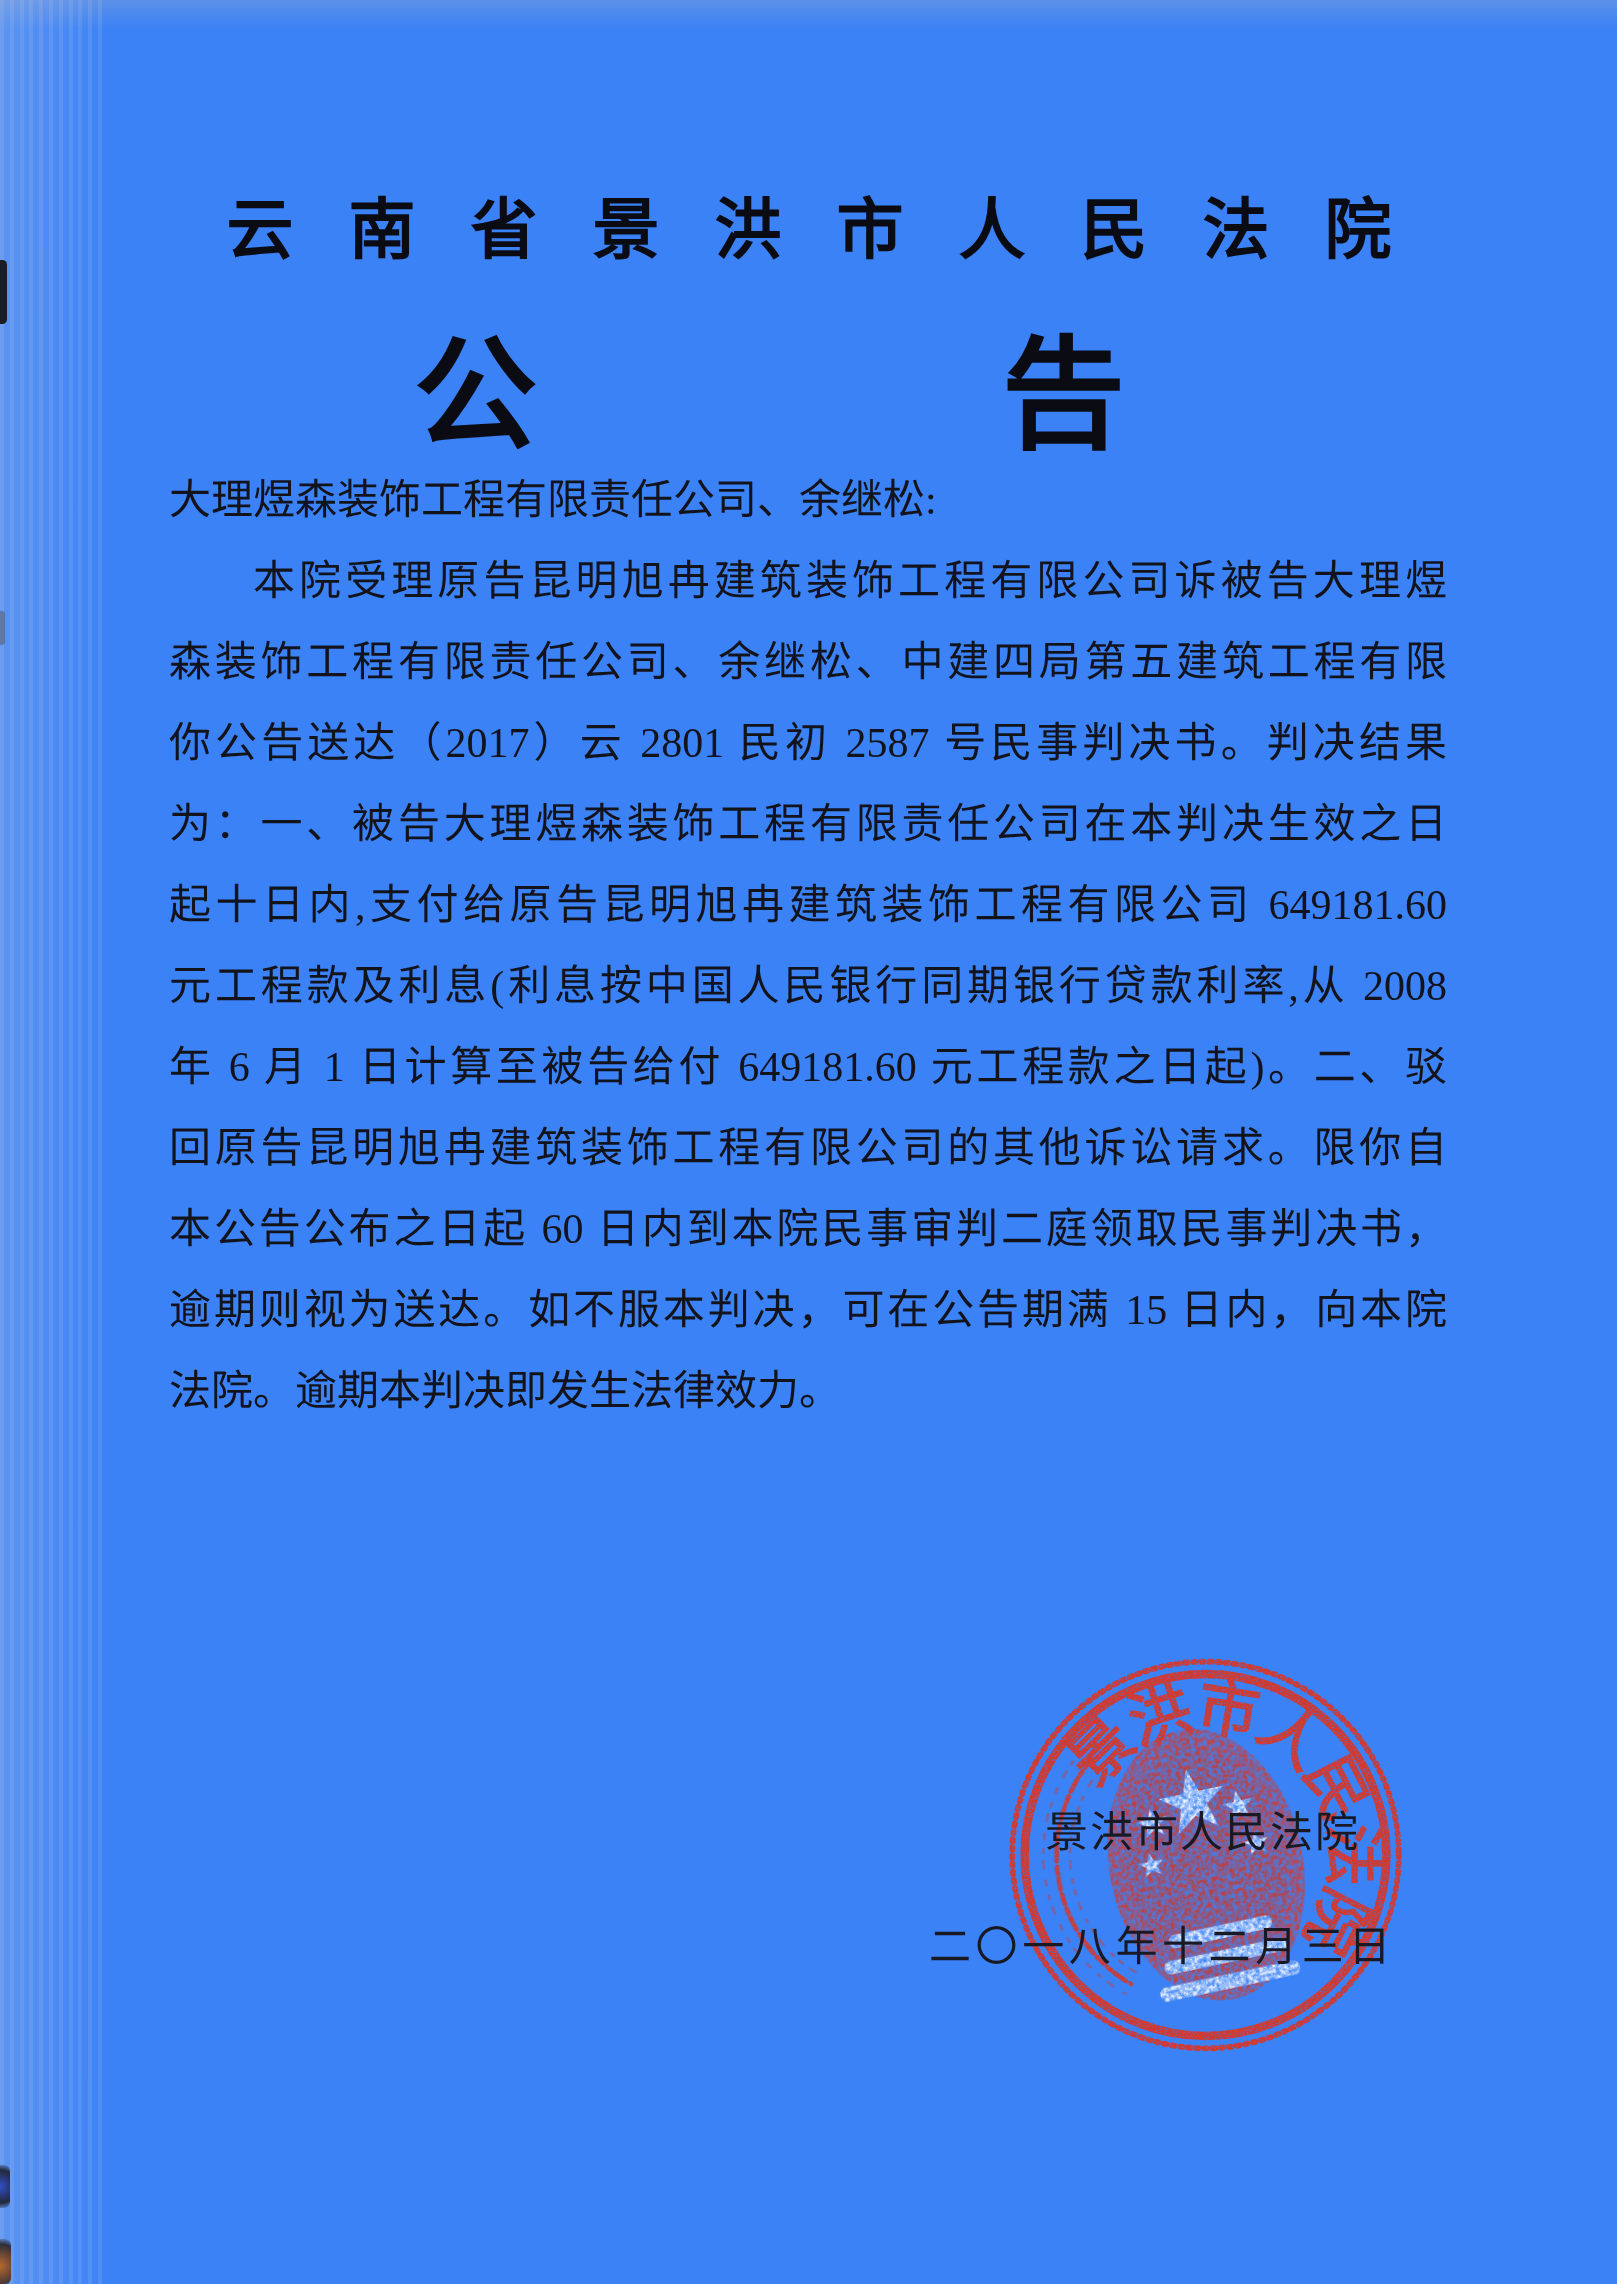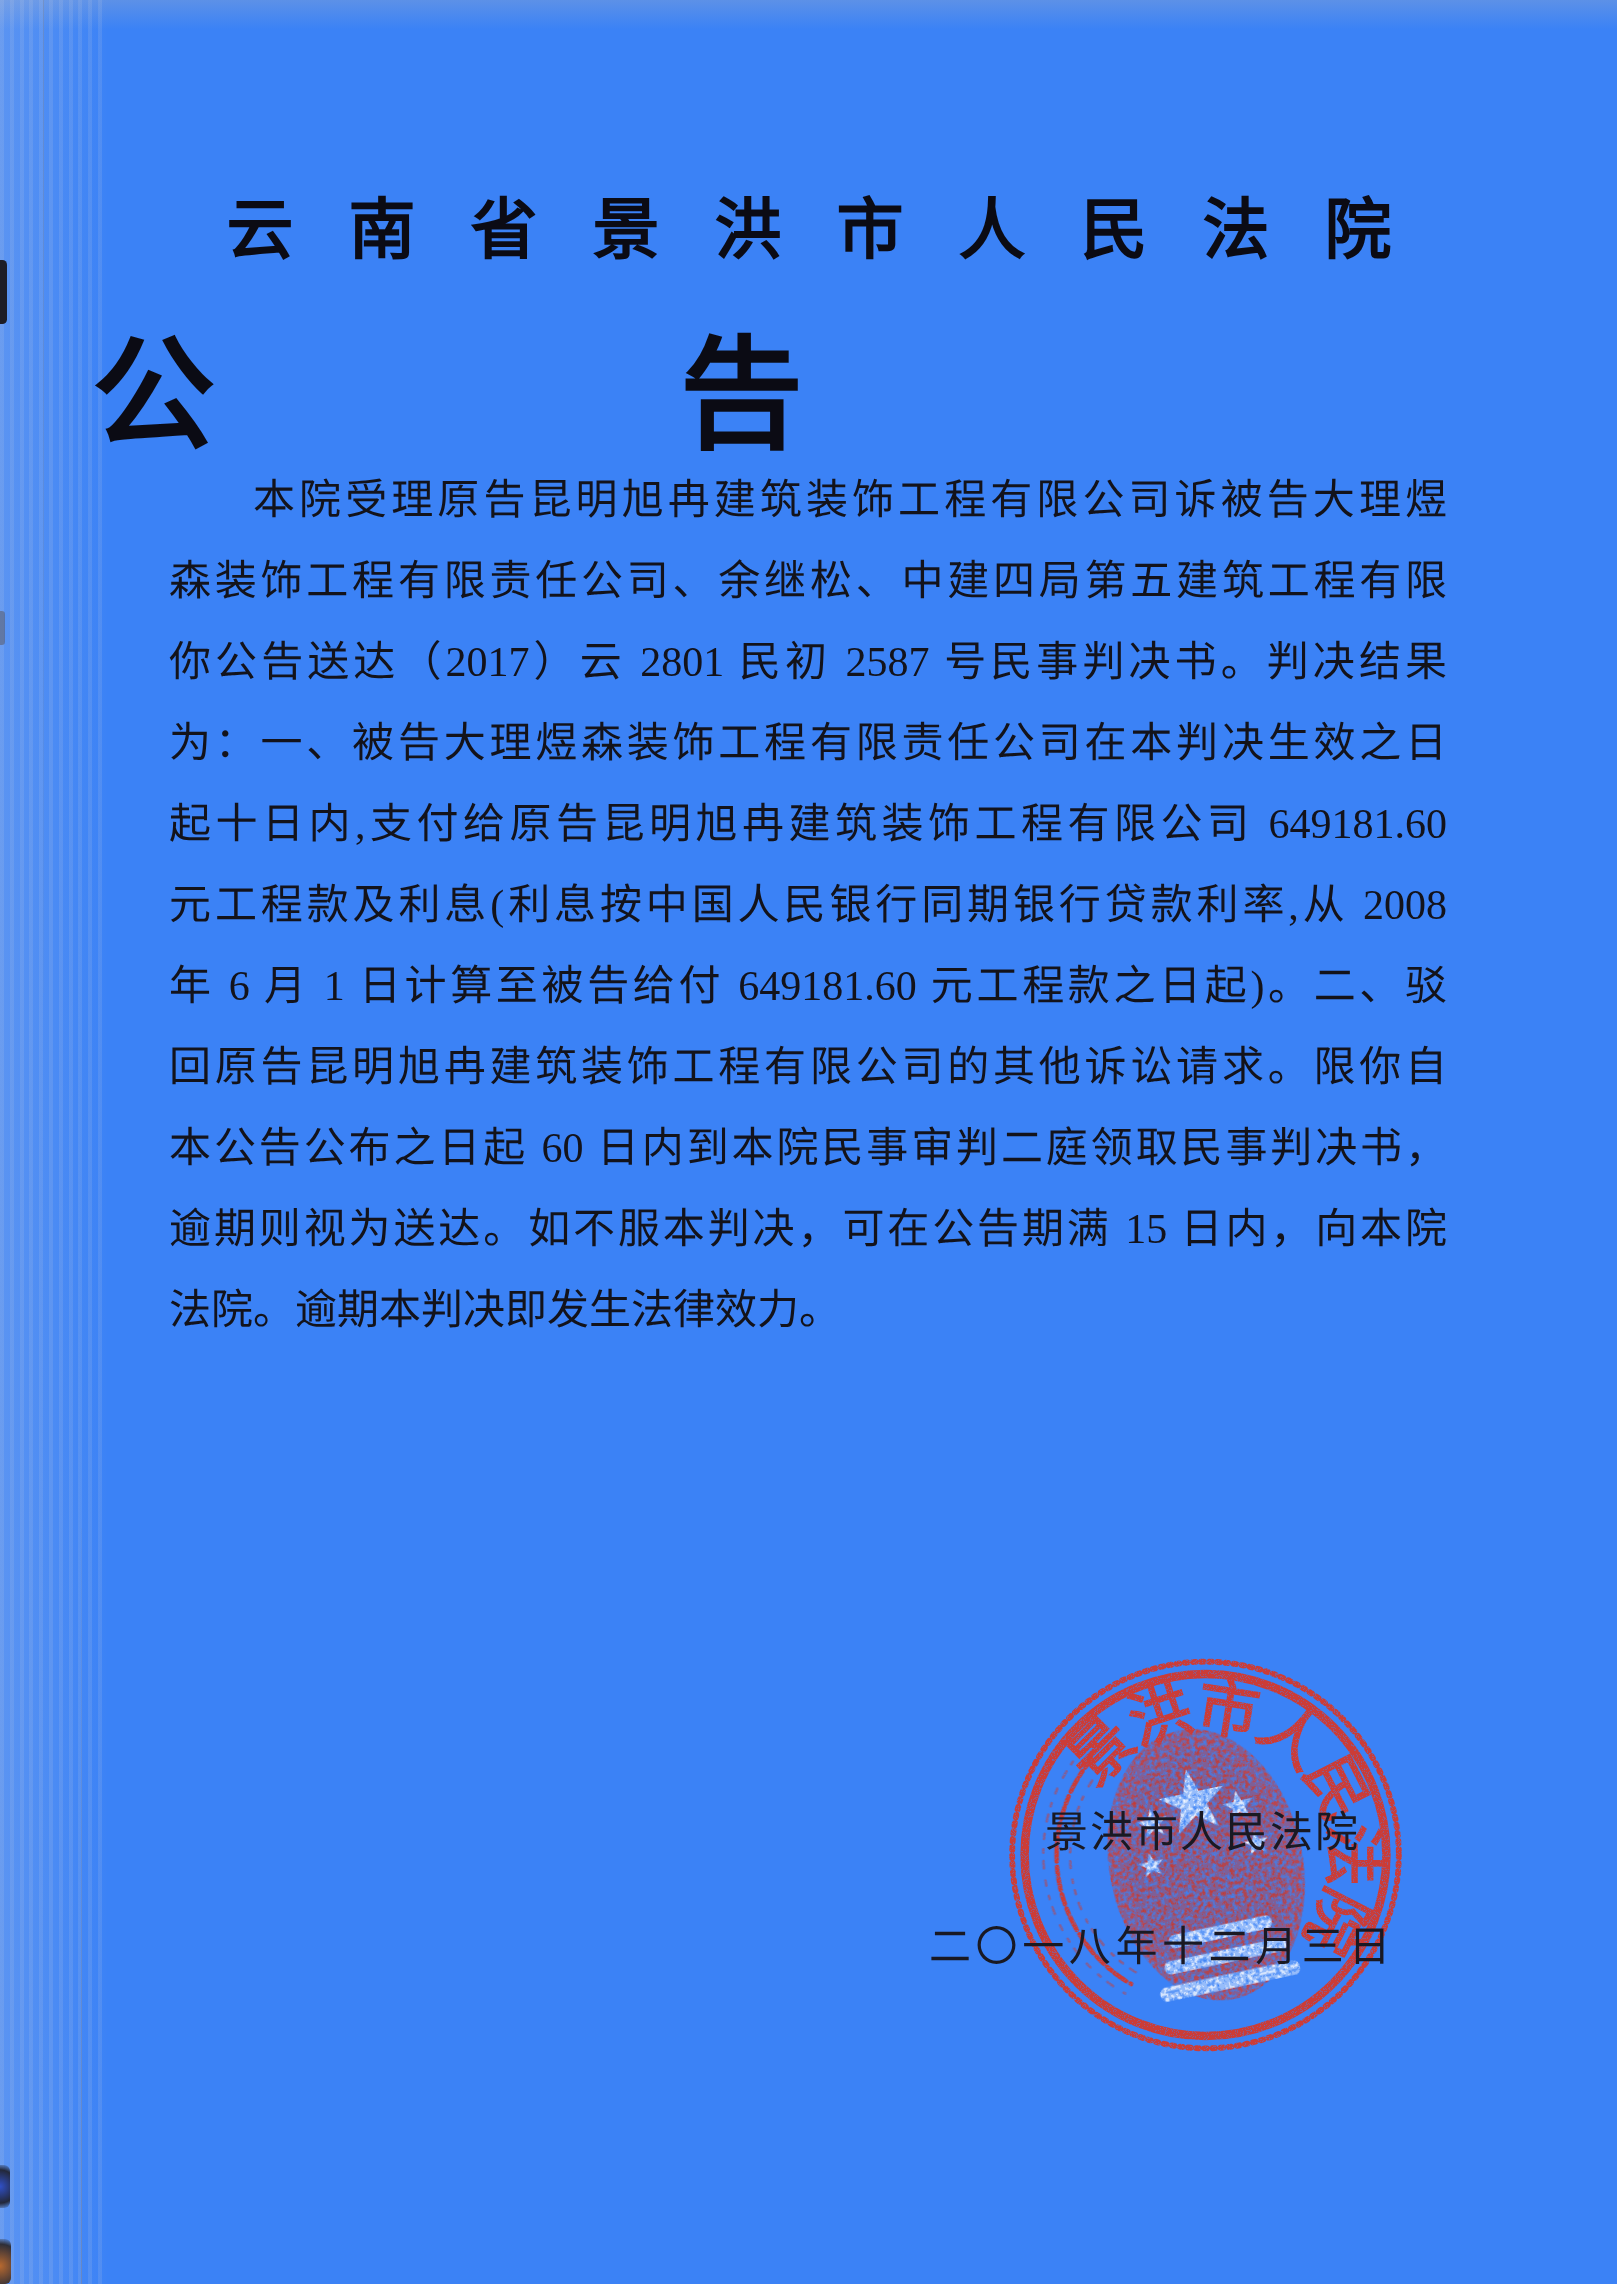--- a/index.html
+++ b/index.html
@@ -35,21 +35,21 @@
   
   .court-header{
     position:absolute;left:0;top:175px;width:100%;
     text-align:center;
     font-size:67px;font-weight:700;color:#0b0b14;
     letter-spacing:55px;padding-left:55px;box-sizing:border-box;
     white-space:nowrap;
   }
   .notice-title{
     position:absolute;left:0;top:295px;width:100%;
-    text-align:left;
+    text-align:center;
     font-size:123px;font-weight:700;color:#0b0b14;
     letter-spacing:171px;padding-left:92px;box-sizing:border-box;
     white-space:nowrap;
   }
   
   .body-block{
     position:absolute;left:169px;top:460px;width:1278px;
     font-size:42px;color:#13131b;
   }
   .line{
@@ -91,20 +91,21 @@
   <div class="hairline-b"></div>
   <div class="blob-black"></div>
   <div class="mark-gray"></div>
   <div class="blob-blue"></div>
   <div class="blob-amber"></div>
 
   <div class="court-header">云南省景洪市人民法院</div>
   <div class="notice-title">公　告</div>
 
   <div class="body-block">
+    <div class="line addressee">大理煜森装饰工程有限责任公司、余继松:</div>
     <div class="line indent">本院受理原告昆明旭冉建筑装饰工程有限公司诉被告大理煜</div>
     <div class="line">森装饰工程有限责任公司、余继松、中建四局第五建筑工程有限</div>
     <div class="line">你公告送达（2017）云 2801 民初 2587 号民事判决书。判决结果</div>
     <div class="line">为：一、被告大理煜森装饰工程有限责任公司在本判决生效之日</div>
     <div class="line">起十日内,支付给原告昆明旭冉建筑装饰工程有限公司 649181.60</div>
     <div class="line">元工程款及利息(利息按中国人民银行同期银行贷款利率,从 2008</div>
     <div class="line">年 6 月 1 日计算至被告给付 649181.60 元工程款之日起)。二、驳</div>
     <div class="line">回原告昆明旭冉建筑装饰工程有限公司的其他诉讼请求。限你自</div>
     <div class="line">本公告公布之日起 60 日内到本院民事审判二庭领取民事判决书，</div>
     <div class="line">逾期则视为送达。如不服本判决，可在公告期满 15 日内，向本院</div>

